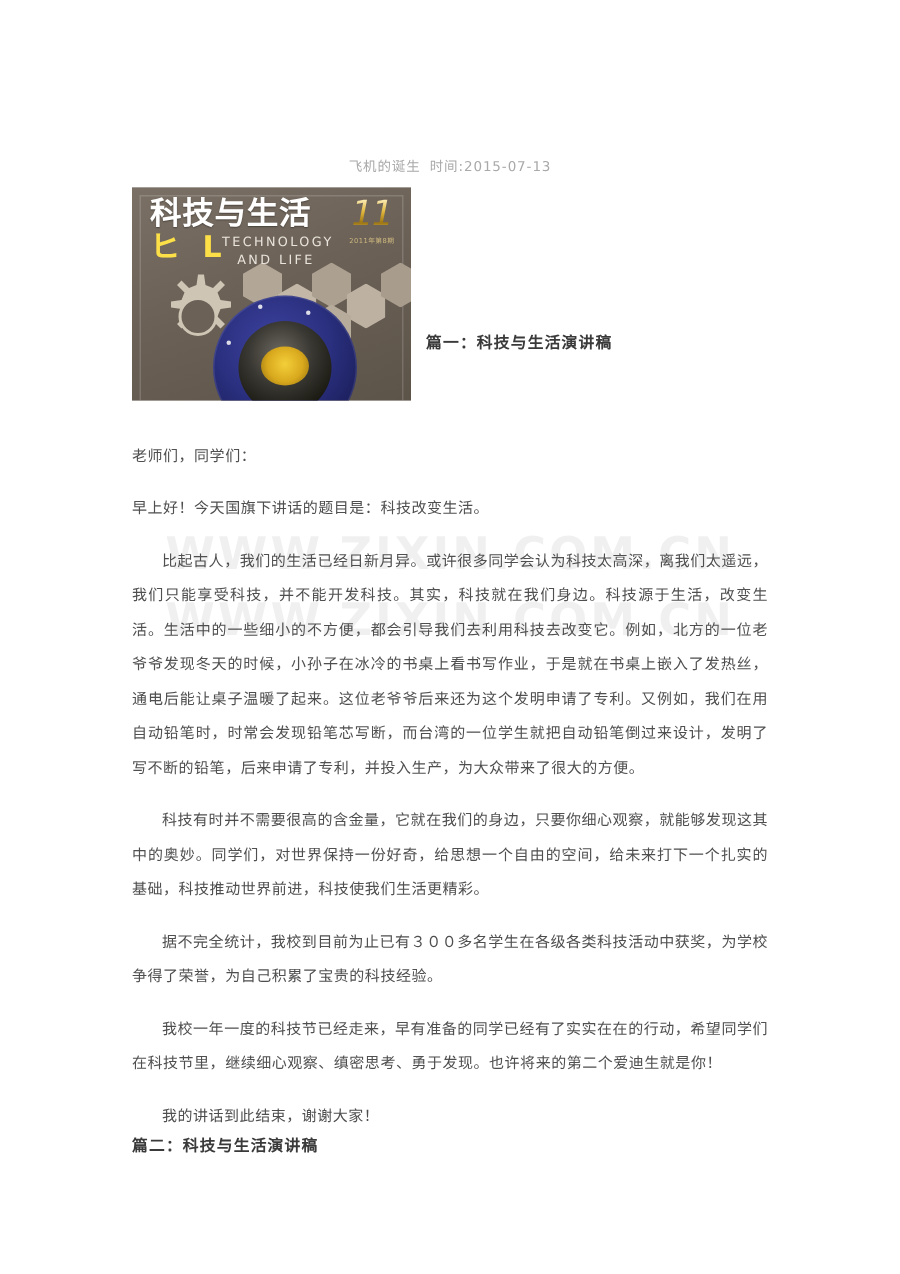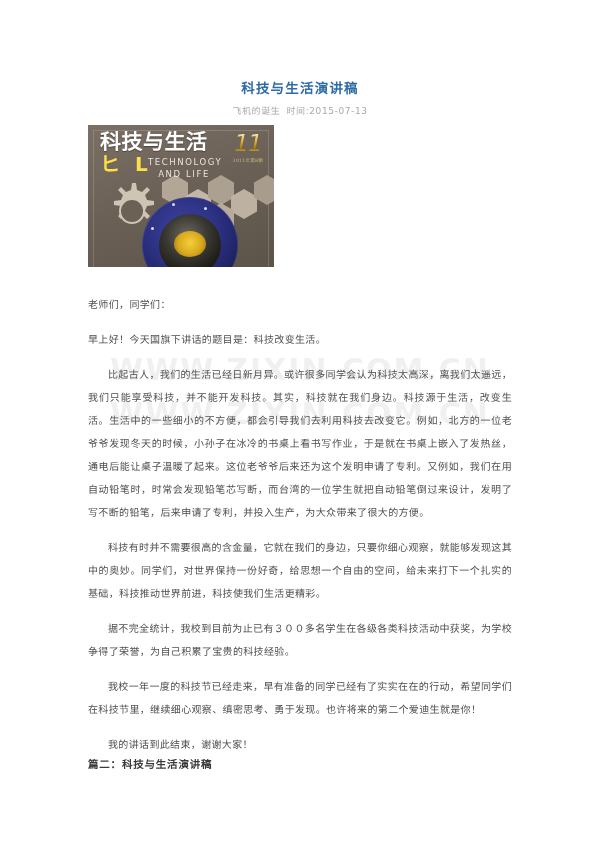--- a/index.html
+++ b/index.html
@@ -269,21 +269,20 @@
 </head>
 <body>
 
 <div class="page">
 
   <div class="watermark-layer">
     <div class="watermark wm-1">WWW.ZIXIN.COM.CN</div>
     <div class="watermark wm-2">WWW.ZIXIN.COM.CN</div>
   </div>
 
-  <h1 class="doc-title">科技与生活演讲稿</h1>
 
   <div class="doc-meta">
     <span>飞机的诞生</span><span class="meta-sep"></span><span>时间:2015-07-13</span>
   </div>
 
   <div class="content">
 
     <figure class="cover-figure">
       <div class="cover-inner"></div>
       <div class="cover-frame"></div>
@@ -319,20 +318,21 @@
       <div class="cover-en">
         <div>TECHNOLOGY</div>
         <div>AND LIFE</div>
       </div>
       <div class="cover-logo">
         <div class="lg-num">11</div>
         <div class="lg-sub">2011年第8期</div>
       </div>
     </figure>
 
+    <h2 class="section-heading heading-beside">篇一：科技与生活演讲稿</h2>
 
     <div class="body-block">
       <p class="para">老师们，同学们：</p>
       <p class="para">早上好！今天国旗下讲话的题目是：科技改变生活。</p>
       <p class="para indent">比起古人，我们的生活已经日新月异。或许很多同学会认为科技太高深，离我们太遥远，我们只能享受科技，并不能开发科技。其实，科技就在我们身边。科技源于生活，改变生活。生活中的一些细小的不方便，都会引导我们去利用科技去改变它。例如，北方的一位老爷爷发现冬天的时候，小孙子在冰冷的书桌上看书写作业，于是就在书桌上嵌入了发热丝，通电后能让桌子温暖了起来。这位老爷爷后来还为这个发明申请了专利。又例如，我们在用自动铅笔时，时常会发现铅笔芯写断，而台湾的一位学生就把自动铅笔倒过来设计，发明了写不断的铅笔，后来申请了专利，并投入生产，为大众带来了很大的方便。</p>
       <p class="para indent">科技有时并不需要很高的含金量，它就在我们的身边，只要你细心观察，就能够发现这其中的奥妙。同学们，对世界保持一份好奇，给思想一个自由的空间，给未来打下一个扎实的基础，科技推动世界前进，科技使我们生活更精彩。</p>
       <p class="para indent">据不完全统计，我校到目前为止已有３００多名学生在各级各类科技活动中获奖，为学校争得了荣誉，为自己积累了宝贵的科技经验。</p>
       <p class="para indent">我校一年一度的科技节已经走来，早有准备的同学已经有了实实在在的行动，希望同学们在科技节里，继续细心观察、缜密思考、勇于发现。也许将来的第二个爱迪生就是你！</p>
       <p class="para indent">我的讲话到此结束，谢谢大家！</p>
     </div>

